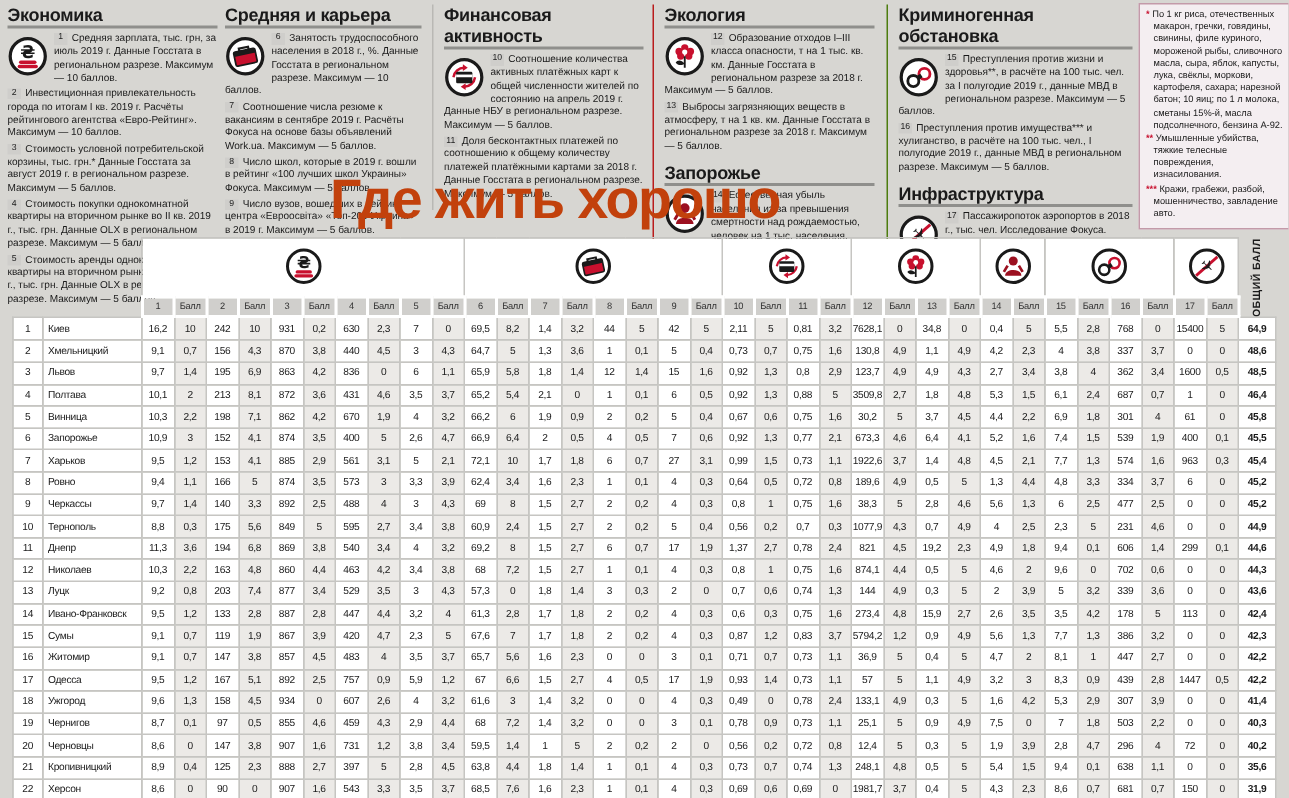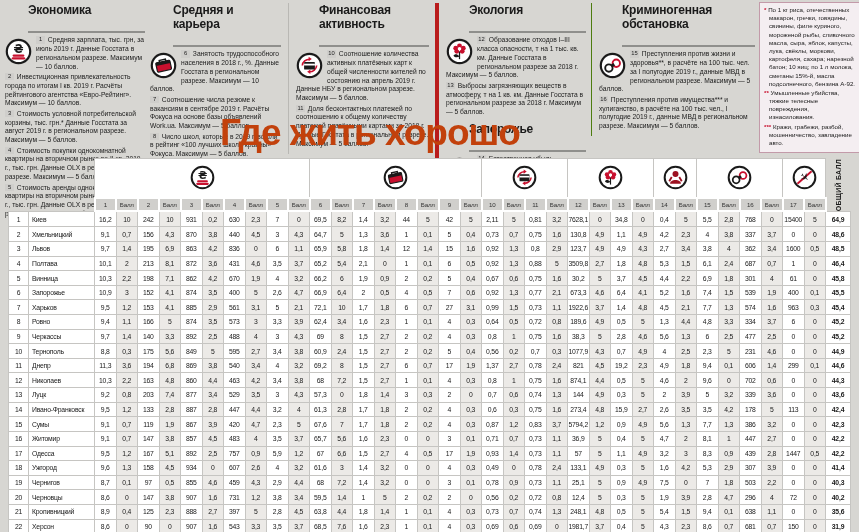--- a/index.html
+++ b/index.html
@@ -6,26 +6,26 @@
   body{
     width:859px;height:532px;position:relative;overflow:hidden;
     background:#d7d6d2;color:#1a1a1a;
     font-family:"Liberation Sans",sans-serif;
   }
   
   .cat-col{position:absolute;top:3px;}
   #col-0{left:5px;width:140px;}
   #col-1{left:150px;width:131px;}
   #col-2{left:288px;width:133px;border-left:1px solid #b9b8b4;padding-left:7px;}
-  #col-3{left:435px;width:140px;border-left:4px solid #b91c1c;padding-left:7px;}
+  #col-3{left:435px;width:140px;border-left:1px solid #b91c1c;padding-left:7px;}
   #col-4{left:591px;width:156px;border-left:1px solid #4d7c0f;padding-left:7px;}
   .cat-block{margin-bottom:5px;}
   .cat-heading{
     font-size:12px;font-weight:bold;letter-spacing:-0.2px;
-    border-bottom:2px solid #8f8f8c;padding-bottom:14px;margin-bottom:3px;margin-left:23px;
+    border-bottom:2px solid #8f8f8c;padding-bottom:0;margin-bottom:3px;
   }
   .cat-body{overflow:visible;}
   .cat-icon{float:left;width:27px;height:27px;margin:2px 4px 2px 0;}
   .cat-icon svg{display:block;width:100%;height:100%;}
   .cat-item{font-size:6.7px;line-height:1.32;margin-bottom:1.5px;}
   .num-chip{
     display:inline-block;background:#cfcecb;color:#222;
     font-size:5.8px;line-height:7.5px;min-width:7px;text-align:center;
     padding:0 1px;margin-right:1px;vertical-align:1px;
   }
@@ -181,20 +181,33 @@
             <circle cx="15" cy="15" r="13" fill="#fff" stroke="#1a1a1a" stroke-width="2.4"></circle>
             <circle cx="11" cy="17.8" r="4.1" fill="none" stroke="#1a1a1a" stroke-width="2.1"></circle>
             <circle cx="19.2" cy="12.5" r="4.1" fill="none" stroke="#c8102e" stroke-width="2.1"></circle>
             <rect x="13.4" y="13.4" width="4" height="3.2" transform="rotate(-33 15 15)" fill="#1a1a1a"></rect>
           </svg>
         </span>
         <div class="cat-item"><span class="num-chip">15</span><span> Преступления против жизни и здоровья**, в расчёте на 100 тыс. чел. за I полугодие 2019 г., данные МВД в региональном разрезе. Максимум — 5 баллов.</span></div>
         <div class="cat-item"><span class="num-chip">16</span><span> Преступления против имущества*** и хулиганство, в расчёте на 100 тыс. чел., I полугодие 2019 г., данные МВД в региональном разрезе. Максимум — 5 баллов.</span></div>
       </div>
     </div>
+    <div class="cat-block">
+      <div class="cat-heading">Инфраструктура</div>
+      <div class="cat-body">
+        <span class="cat-icon">
+          <svg xmlns="http://www.w3.org/2000/svg" viewBox="0 0 30 30">
+            <circle cx="15" cy="15" r="13" fill="#fff" stroke="#1a1a1a" stroke-width="2.4"></circle>
+            <path d="M6.5,22.5 L23.5,7.5" stroke="#c8102e" stroke-width="2.2"></path>
+            <text x="15" y="19.2" font-size="13" text-anchor="middle" fill="#1a1a1a" font-family="DejaVu Sans" transform="rotate(42 15 15)">✈</text>
+          </svg>
+        </span>
+        <div class="cat-item"><span class="num-chip">17</span><span> Пассажиропоток аэропортов в 2018 г., тыс. чел. Исследование Фокуса. Максимум — 5 баллов.</span></div>
+      </div>
+    </div>
   </div>
 
 <div class="note-box" id="note-box">
     <div class="note-item"><span class="note-marker">* </span><span>По 1 кг риса, отечественных макарон, гречки, говядины, свинины, филе куриного, мороженой рыбы, сливочного масла, сыра, яблок, капусты, лука, свёклы, моркови, картофеля, сахара; нарезной батон; 10 яиц; по 1 л молока, сметаны 15%-й, масла подсолнечного, бензина А-92.</span></div>
     <div class="note-item"><span class="note-marker">** </span><span>Умышленные убийства, тяжкие телесные повреждения, изнасилования.</span></div>
     <div class="note-item"><span class="note-marker">*** </span><span>Кражи, грабежи, разбой, мошенничество, завладение авто.</span></div>
   </div>
 
 <div class="page-title">Где жить хорошо</div>
 

